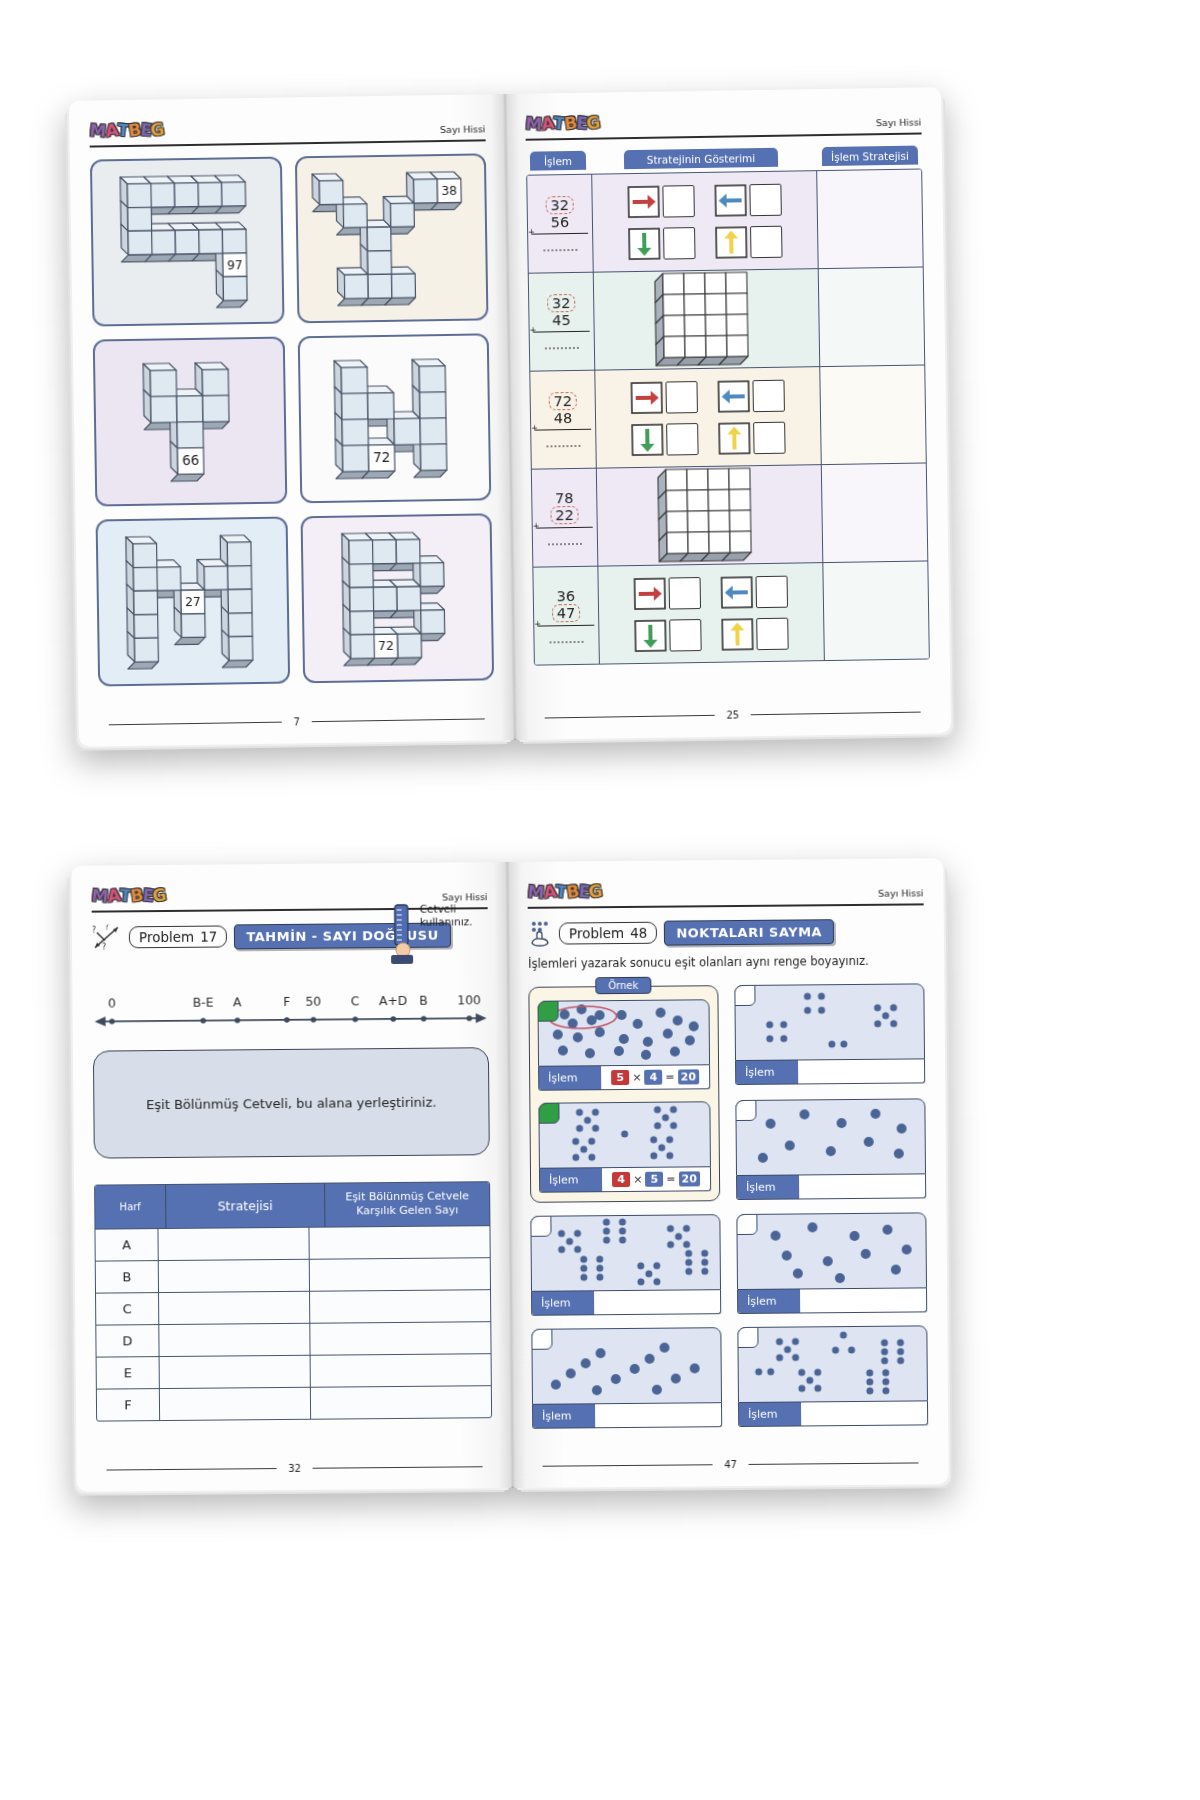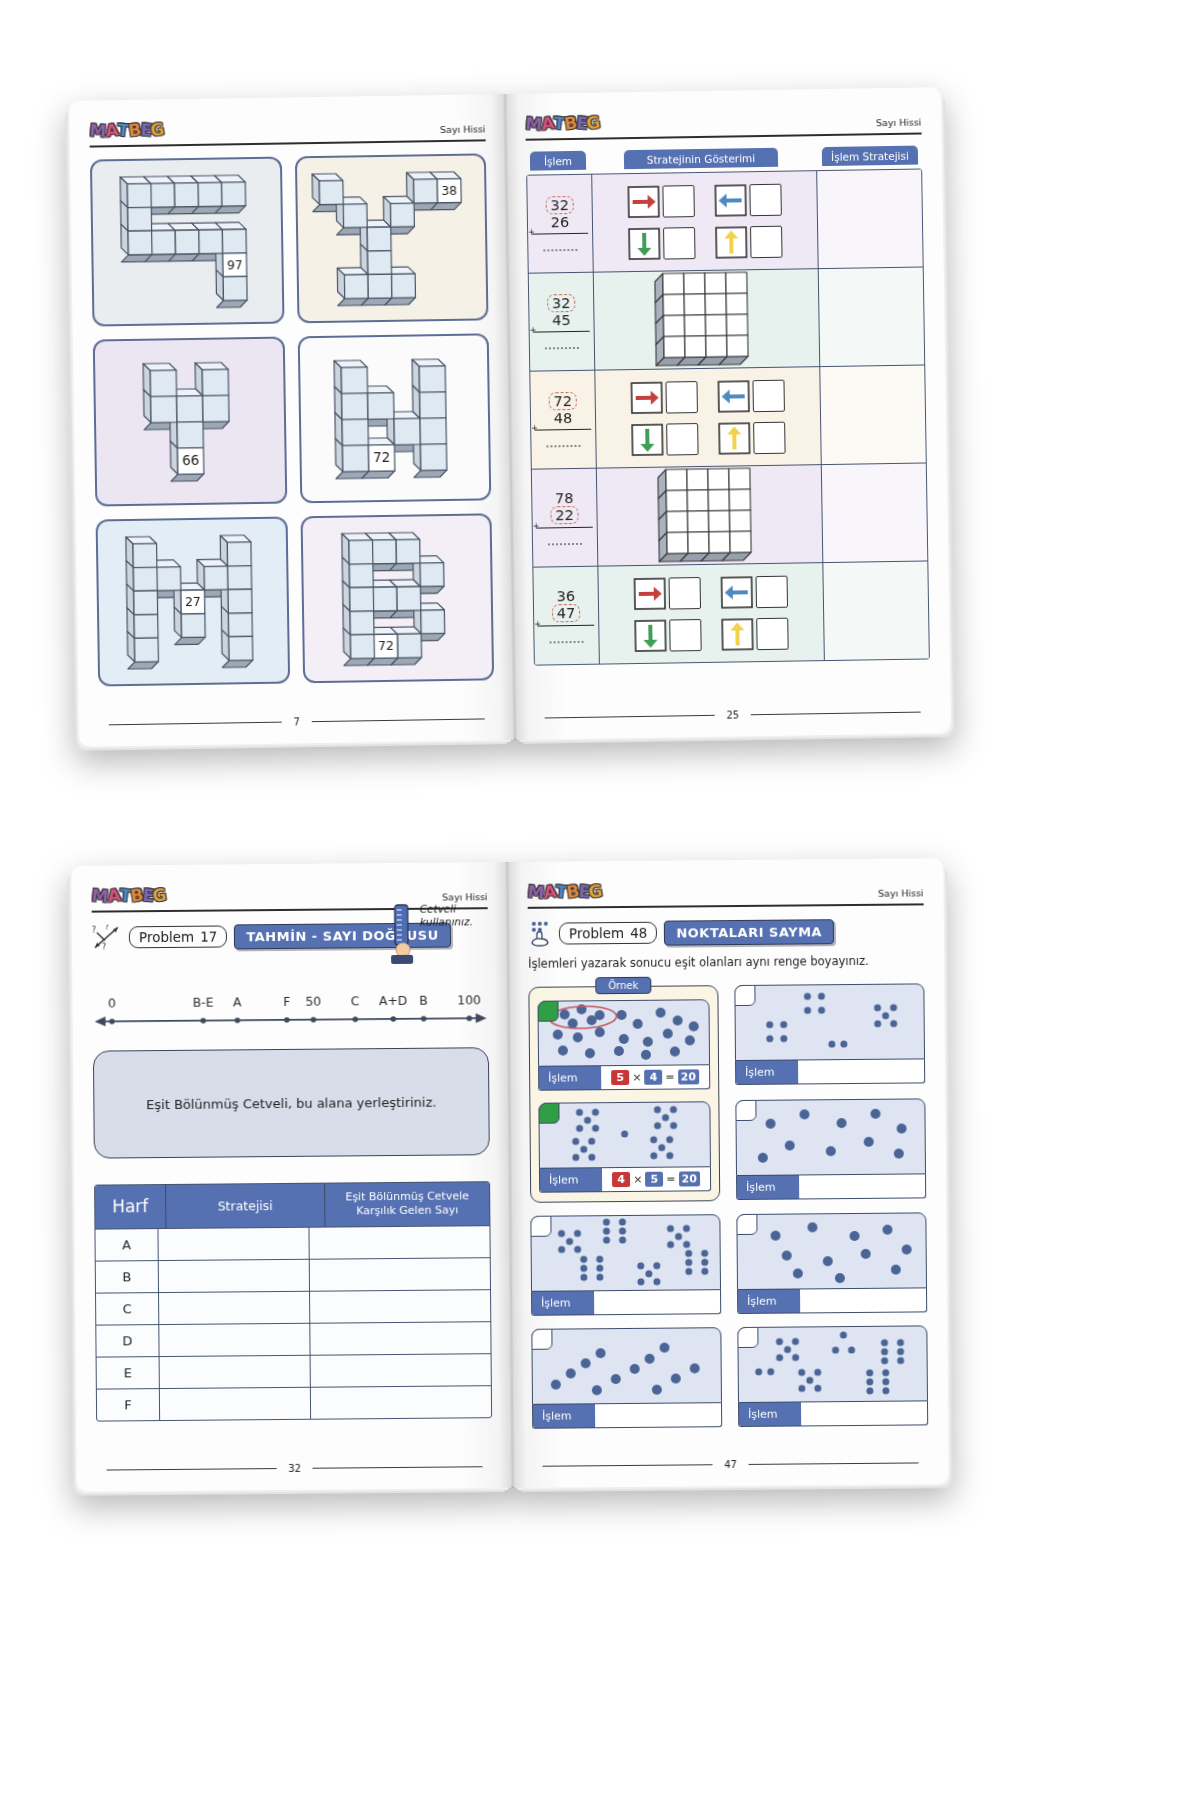--- a/index.html
+++ b/index.html
@@ -48,31 +48,31 @@
   .ans-dots{margin:15px auto 0;width:34px;border-bottom:2px dotted #888;}
   .arrows{display:grid;grid-template-columns:auto auto;gap:10px 20px;}
   .pair{display:flex;align-items:center;gap:3px;}
   .abox{width:32px;height:32px;background:#fff;border:1.6px solid #333;box-sizing:border-box;border-radius:2px;}
 
   
   .prob-row{display:flex;align-items:center;gap:7px;margin-top:12px;}
   .prob-name{border:1.5px solid #333;border-radius:9px;padding:2px 9px;font-size:13.5px;display:flex;gap:6px;align-items:center;}
   .prob-title{background:#5671b2;color:#fff;font-size:13px;font-weight:bold;padding:4px 11px;border-radius:4px;
     border:1.5px solid #2e3a52;box-shadow:2px 2px 0 rgba(40,40,60,.35);letter-spacing:.5px;}
-  .aside-ruler{position:absolute;right:16px;top:40px;display:flex;gap:5px;align-items:flex-start;font-style:italic;}
+  .aside-ruler{position:absolute;right:16px;top:40px;display:flex;gap:5px;align-items:flex-start;}
   .aside-text{font-size:10.5px;width:72px;line-height:1.25;color:#222;}
   .instruction{font-size:11.5px;margin-top:10px;color:#222;}
 
   
   .placement-box{margin-top:12px;height:106px;background:#d7dde9;border:1.7px solid #3c4254;border-radius:16px;
     display:flex;align-items:center;justify-content:center;font-size:13px;color:#222;}
   .est-table{margin-top:26px;border:1.7px solid #46546f;border-radius:3px;overflow:hidden;background:#fbfcfd;}
   .est-head{display:flex;background:#5671b2;color:#fff;}
   .est-head > div{padding:7px 4px;display:flex;flex-direction:column;justify-content:center;align-items:center;text-align:center;}
-  .eh1{width:62px;font-size:17px;border-right:1.6px solid #3c4a66;}
+  .eh1{width:62px;font-size:10px;border-right:1.6px solid #3c4a66;}
   .eh2{width:150px;font-size:12.5px;border-right:1.6px solid #3c4a66;}
   .eh3{flex:1;font-size:11px;line-height:1.3;}
   .est-row{display:flex;border-top:1.4px solid #46546f;height:31px;}
   .er1{width:62px;border-right:1.4px solid #46546f;display:flex;align-items:center;justify-content:center;font-size:13px;}
   .er2{width:150px;border-right:1.4px solid #46546f;}
   .er3{flex:1;}
 
   
   .p47-grid{display:grid;grid-template-columns:1fr 1fr;gap:13px 16px;margin-top:16px;}
   .ornek-box{grid-column:1;grid-row:1/3;border:1.7px solid #3c4254;border-radius:10px;background:#fbf5e6;
@@ -337,21 +337,21 @@
     </div>
     <div class="strat-wrap">
         <div class="strat-tab" style="left: 4px; width: 56px;">İşlem</div>
         <div class="strat-tab" style="left: 98px; width: 154px;">Stratejinin Gösterimi</div>
         <div class="strat-tab" style="left: 296px; width: 96px;">İşlem Stratejisi</div>
         <div class="strat-table">
           <div class="strat-row" style="height: 97px;">
             <div class="s-col1" style="background: rgb(239, 233, 246);">
               <div class="calc">
                 <div><span class="n-box">32</span></div>
-                <div><span>26</span></div>
+                <div><span>56</span></div>
                 <div class="calc-rule">
                   <span class="calc-plus">+</span>
                 </div>
                 <div class="ans-dots"></div>
               </div>
             </div>
             <div class="s-col2" style="background: rgb(239, 233, 246);">
               <div class="arrows">
                 <div class="pair">
                   <svg width="32" height="32" viewBox="0 0 32 32">

